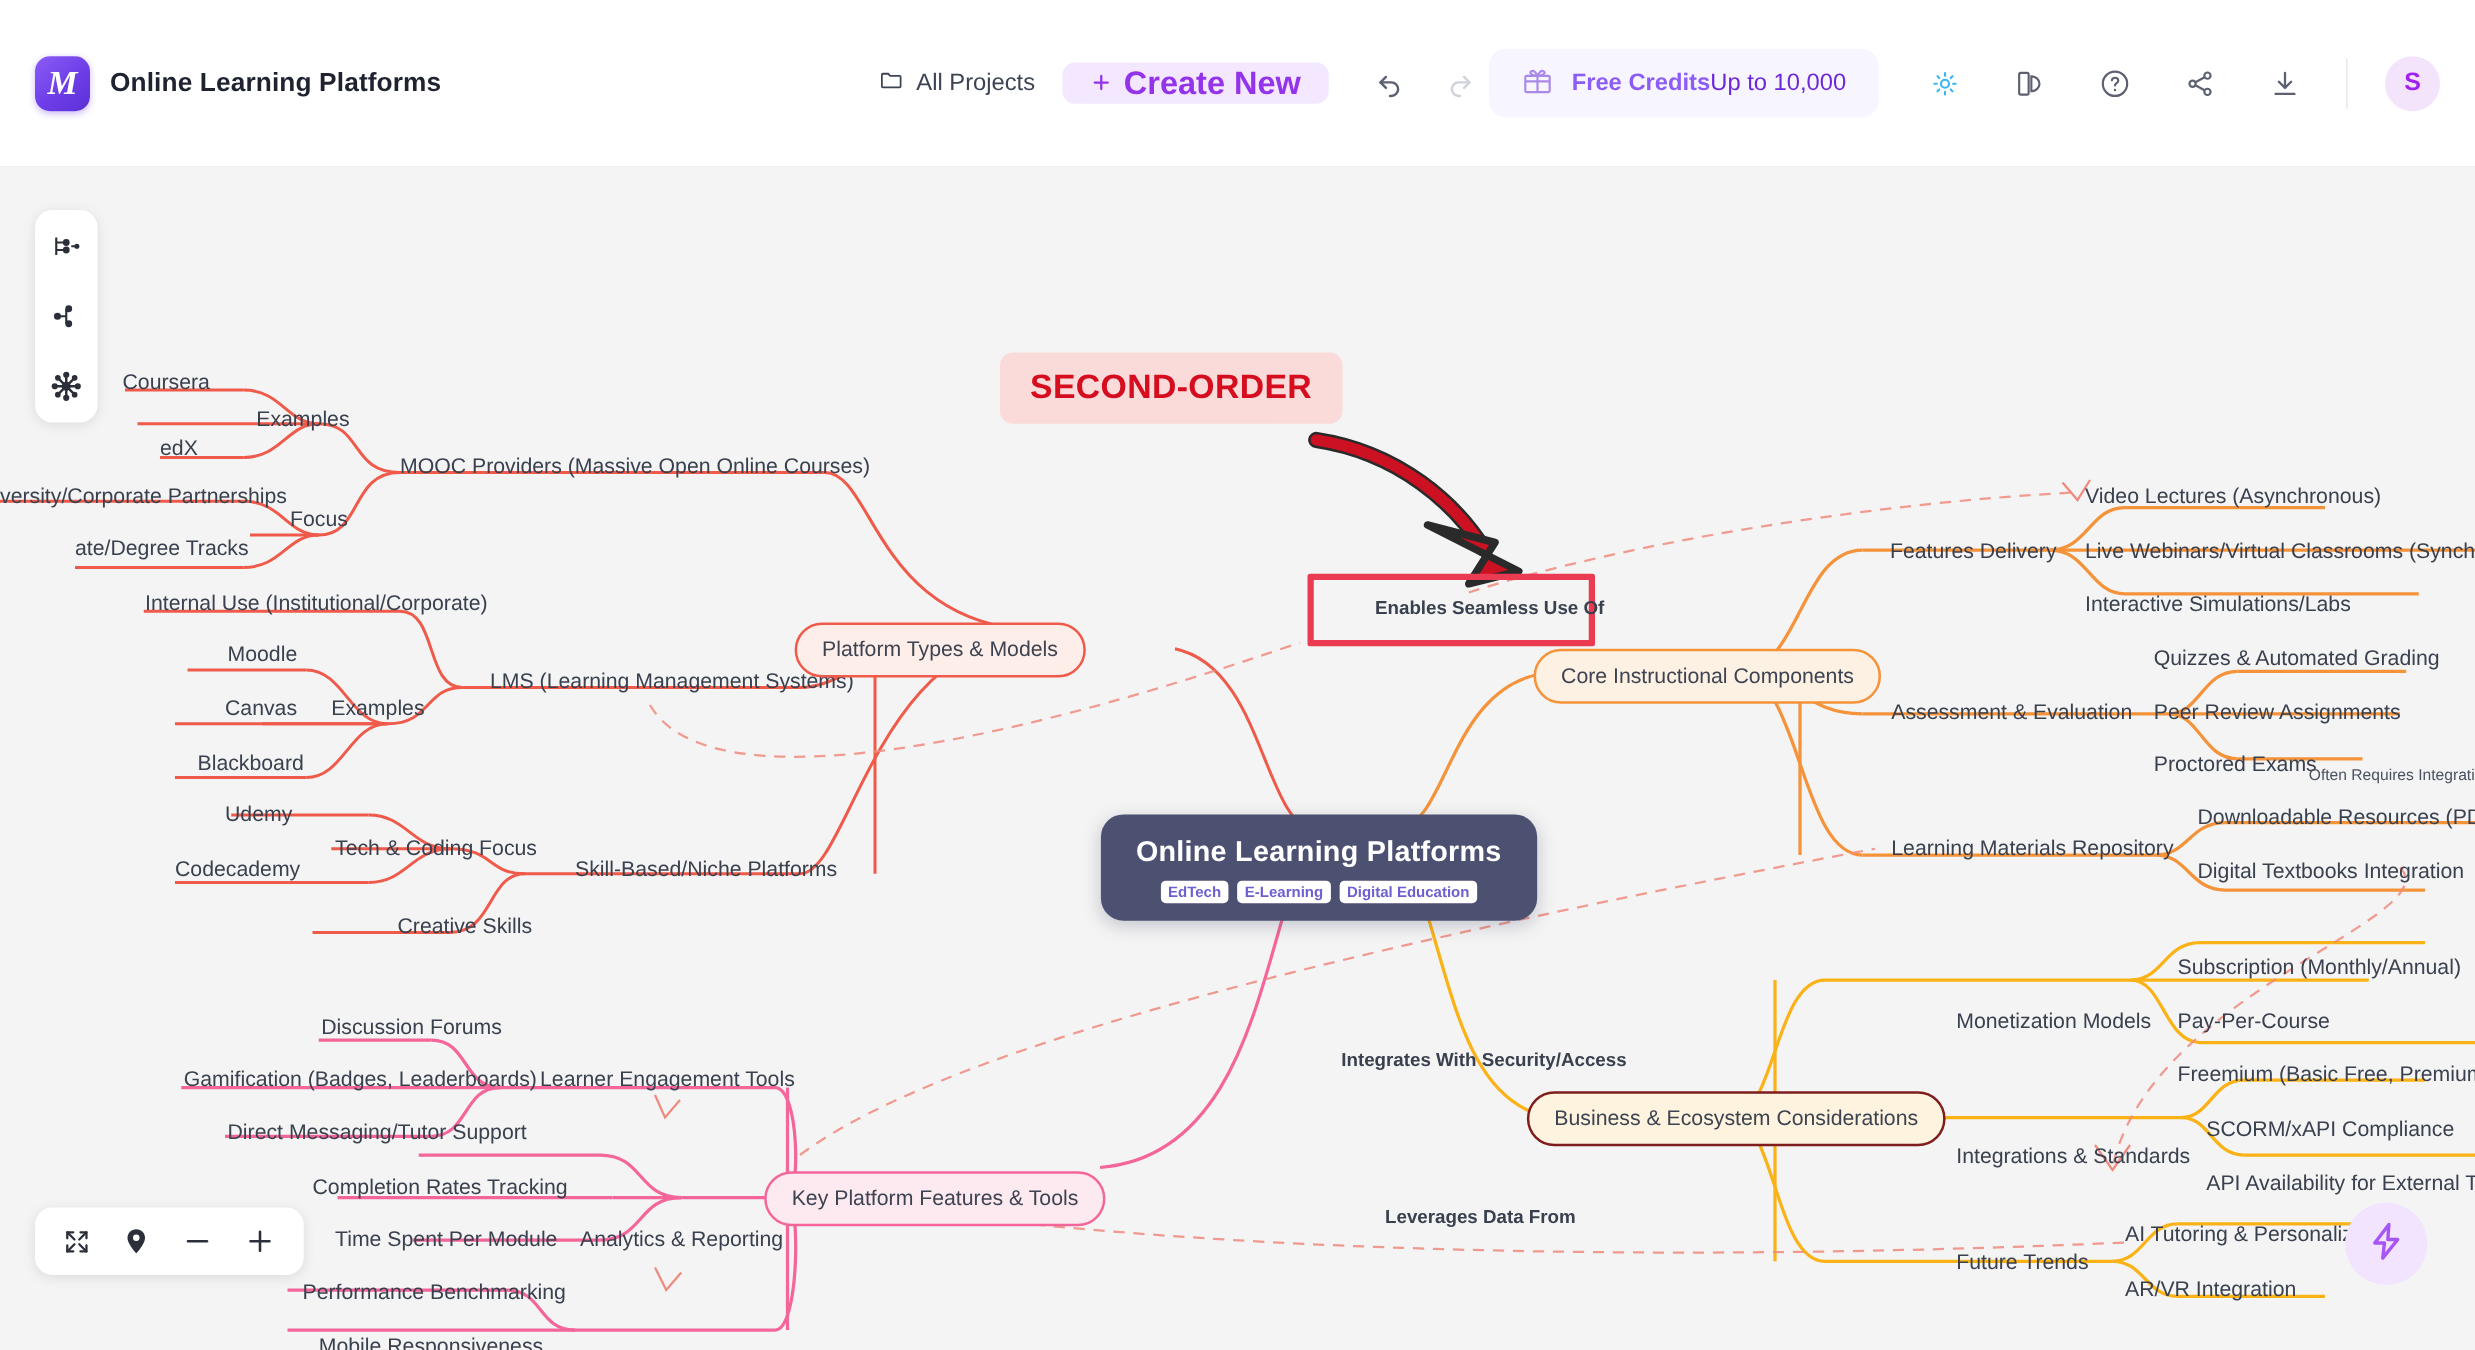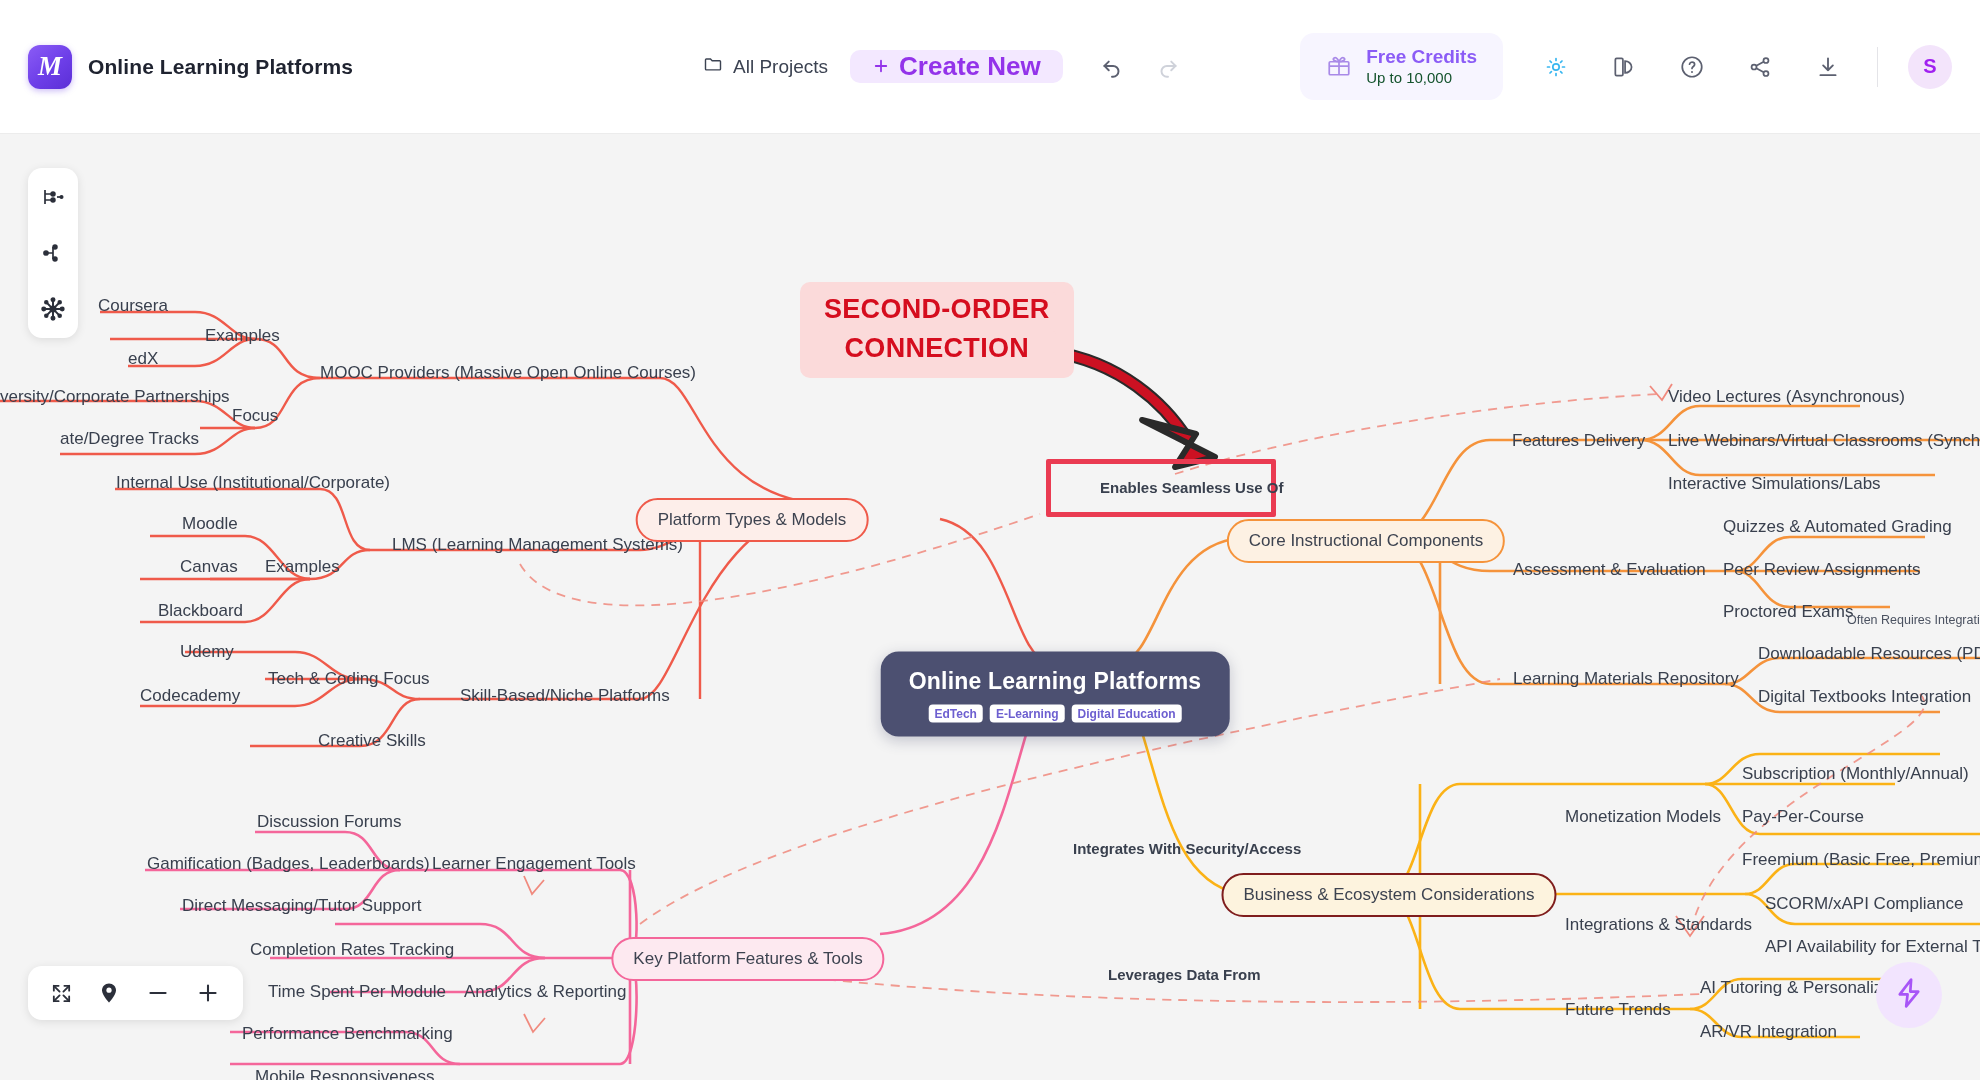--- a/index.html
+++ b/index.html
@@ -54,23 +54,23 @@
   .icon-btn.disabled { color: #cfd2da; }
 
   .header-right {
     margin-left: auto; display: flex; align-items: center; gap: 34px;
   }
   .credits {
     display: flex; align-items: center; gap: 14px;
     background: #f7f5ff; border-radius: 14px; padding: 12px 26px;
     cursor: pointer;
   }
-  .credits-texts { display: flex; flex-direction: column; line-height: 1.25; }
+  .credits-texts { display: flex; flex-direction: row; line-height: 1.25; }
   .credits-title { font-size: 19px; color: #8b5cf6; font-weight: 600; }
-  .credits-sub { font-size: 15px; color: #14532d; }
+  .credits-sub { font-size: 19px; color: #6d28d9; }
   .right-icons { display: flex; align-items: center; gap: 30px; }
   .divider-v { width: 1px; height: 40px; background: #e4e4e8; }
   .avatar {
     width: 44px; height: 44px; border-radius: 50%;
     background: #f3e4fb; color: #a020f0;
     display: flex; align-items: center; justify-content: center;
     font-size: 20px; font-weight: 600; cursor: pointer;
   }
 
   
@@ -519,21 +519,20 @@
         <span class="tag">E-Learning</span>
         <span class="tag">Digital Education</span>
       </div>
     </div>
 
     <div class="highlight-box" style="left:1046px; top:325px; width:230px; height:58px;"></div>
     <div class="nd sm" style="left:1100px; top:353px;">Enables Seamless Use Of</div>
 
     <div class="annot" style="left:800px; top:148px;">
       <span>SECOND-ORDER</span>
-      <span>CONNECTION</span>
     </div>
 
     <div class="left-toolbar">
       <div class="tb">
         <svg width="24" height="24" viewBox="0 0 24 24" fill="none" stroke="#2b2f3a" stroke-width="1.7">
           <path d="M4 5v14"></path>
             <path d="M4 9h6M4 15h6"></path>
           <circle cx="12" cy="9" r="1.9" fill="#2b2f3a"></circle>
             <circle cx="12" cy="15" r="1.9" fill="#2b2f3a"></circle>
           <path d="M16 12h3"></path>

